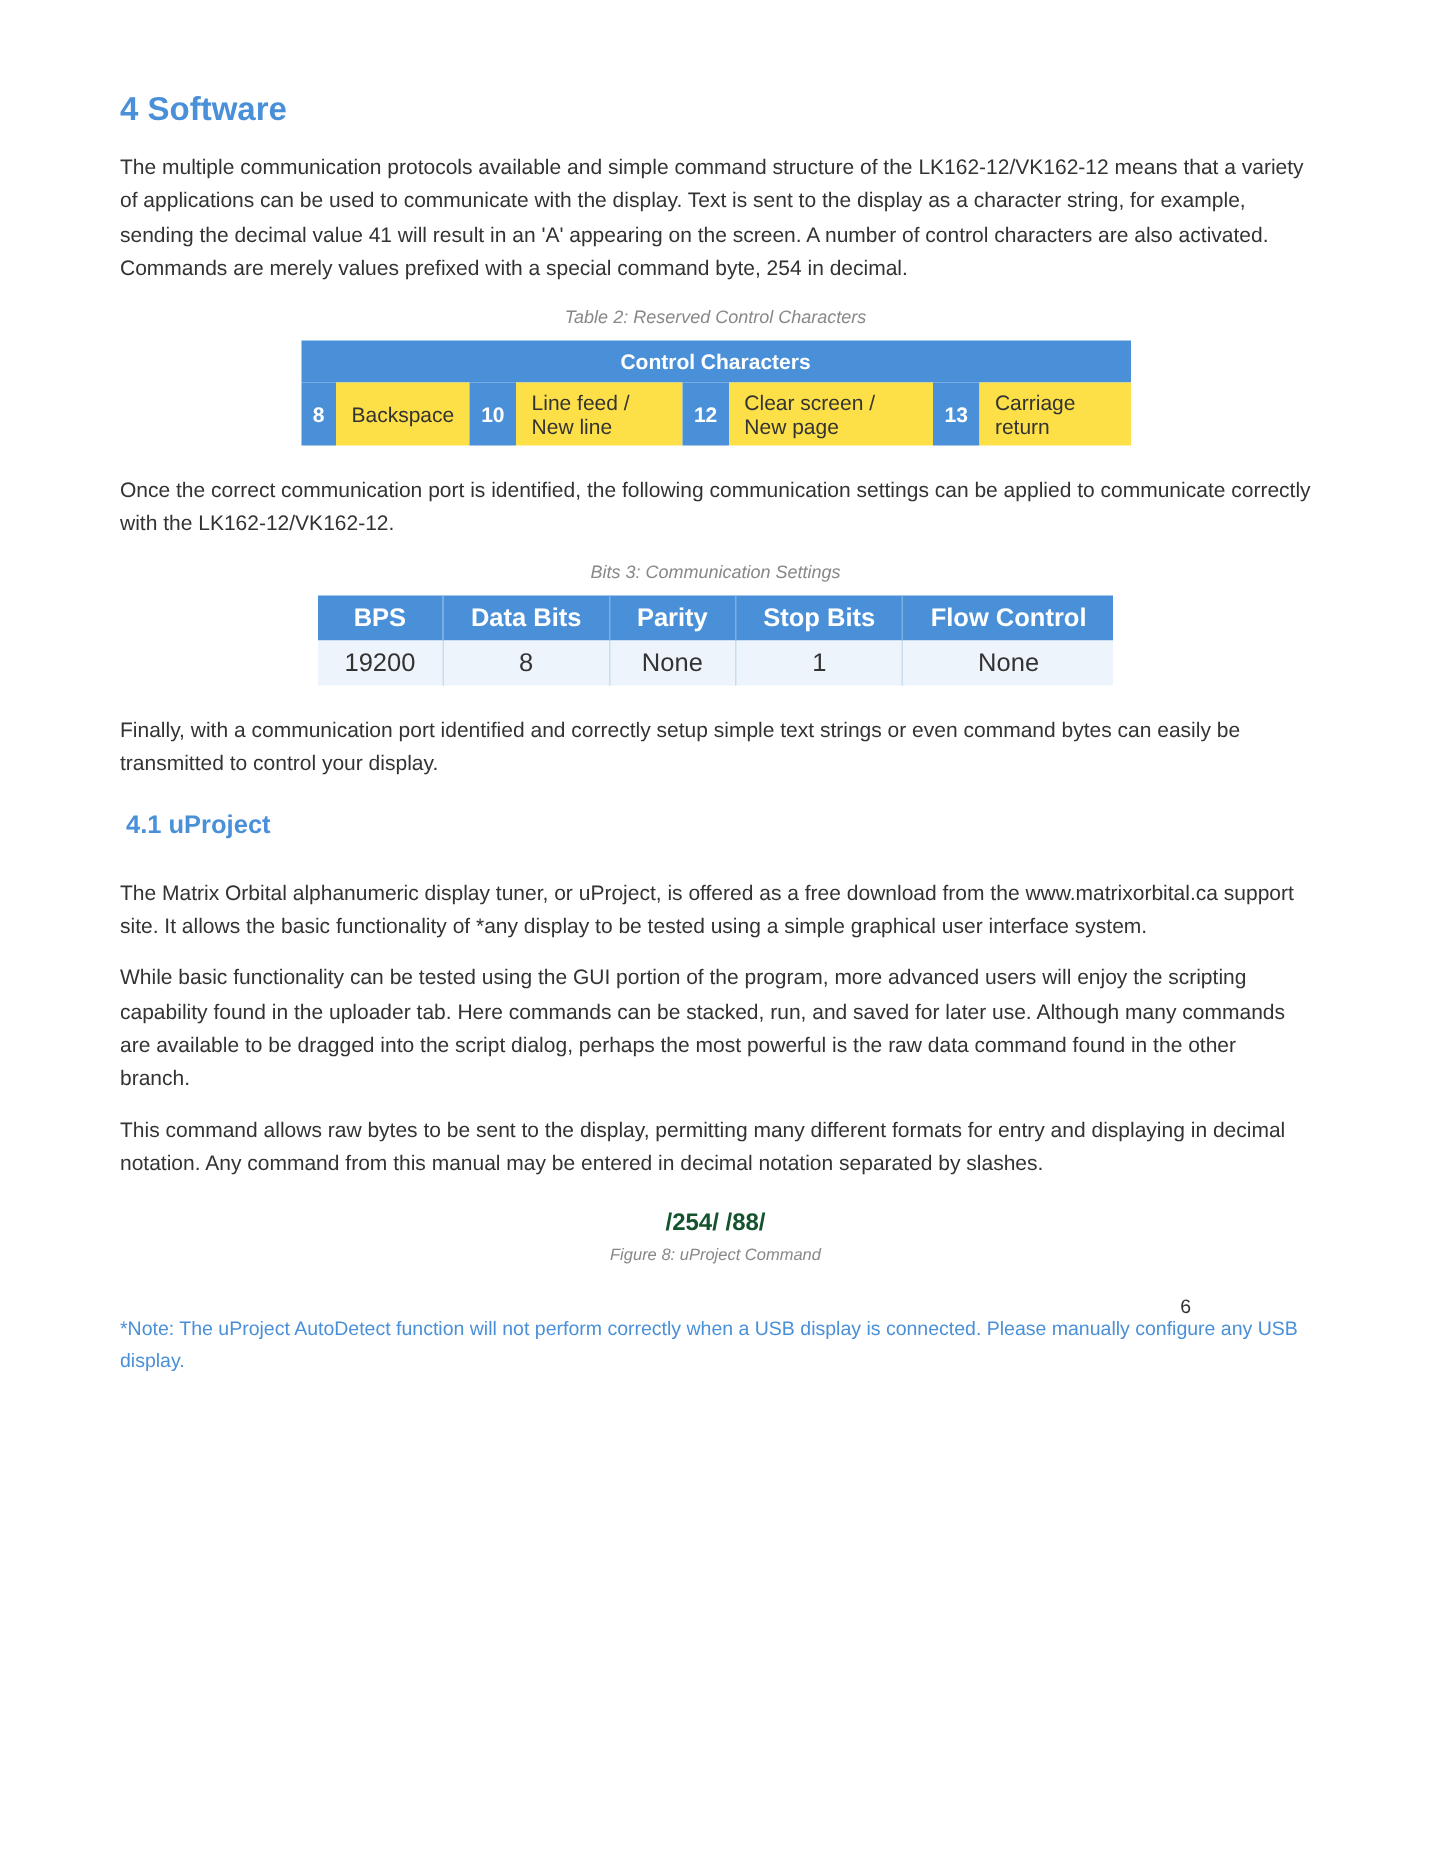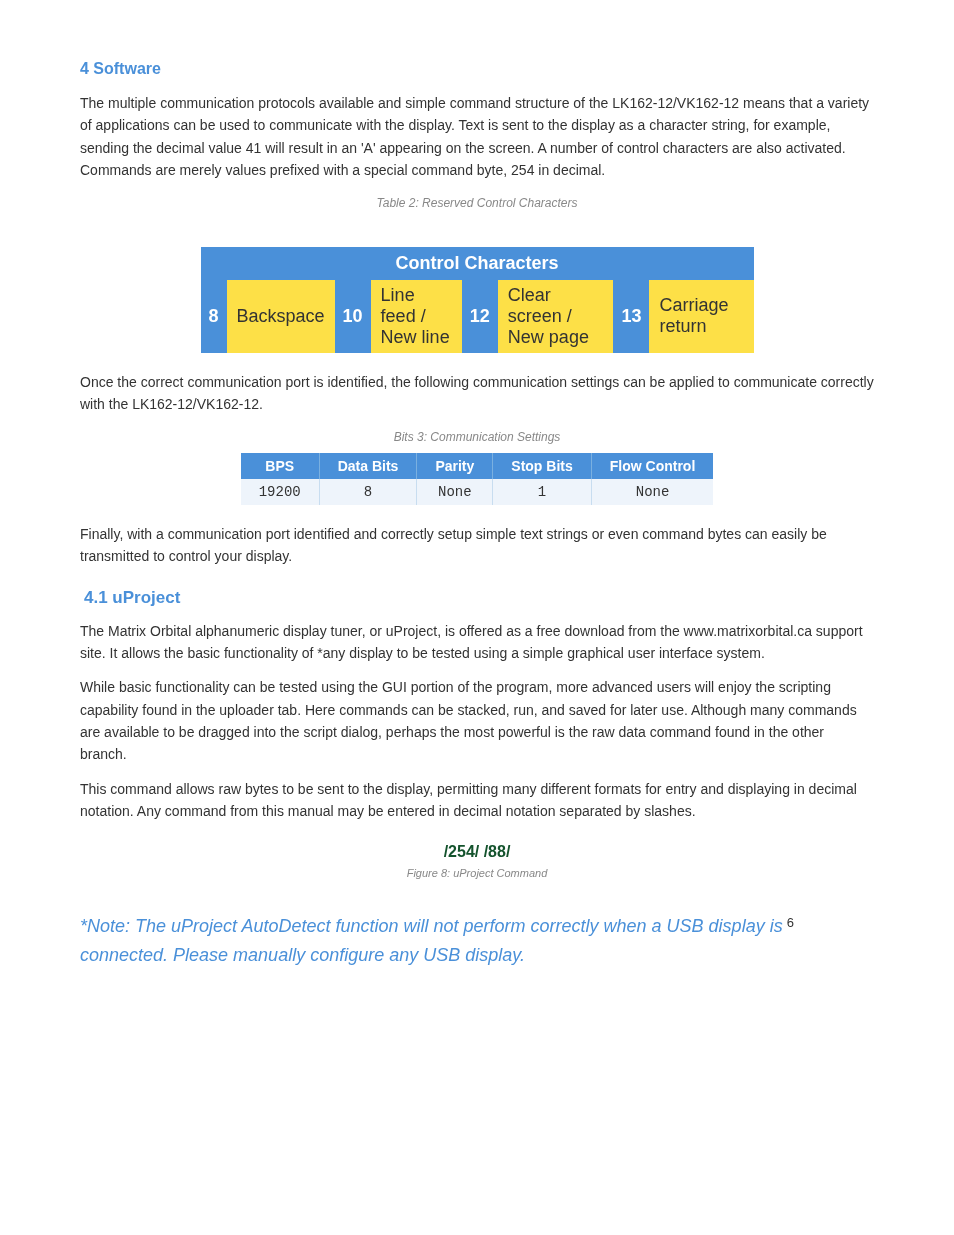--- a/index.html
+++ b/index.html
@@ -8,30 +8,30 @@
       font-size: 14px;
       color: #333;
       background: #fff;
       width: 954px;
       min-height: 1235px;
       padding: 60px 80px 60px 80px;
     }
 
     h1.section-title {
       color: #4a90d9;
-      font-size: 16px;
+      font-size: 22px;
       font-weight: bold;
       margin-bottom: 14px;
     }
 
     h2.subsection-title {
       color: #4a90d9;
       font-size: 17px;
       font-weight: bold;
-      margin-bottom: 12px;
+      margin-bottom: 24px;
       padding-left: 4px;
     }
 
     p {
       line-height: 1.6;
       margin-bottom: 12px;
       color: #333;
     }
 
     .table-caption {
@@ -45,22 +45,21 @@
     .table-wrapper {
       display: flex;
       justify-content: center;
       margin-bottom: 18px;
     }
 
     
     .control-chars-table {
       border-collapse: collapse;
       width: 553px;
-      font-size: 18px;
-      margin-top: 28px;
+      font-size: 14px;
     }
 
     .control-chars-table .header-row td {
       background: #4a90d9;
       color: #fff;
       text-align: center;
       font-weight: bold;
       padding: 6px 10px;
     }
 
@@ -74,21 +73,21 @@
       background: #4a90d9;
       color: #fff;
       font-weight: bold;
       text-align: center;
       padding: 5px 8px;
     }
 
     
     .comm-table {
       border-collapse: collapse;
-      font-size: 14px;
+      font-size: 17px;
       min-width: 380px;
       border-radius: 14px;
     }
 
     .comm-table .header-row td {
       background: #4a90d9;
       color: #fff;
       text-align: center;
       font-weight: bold;
       padding: 5px 18px;
@@ -97,21 +96,20 @@
 
     .comm-table .header-row td:last-child {
       border-right: none;
     }
 
     .comm-table .data-row td {
       background: #eef4fb;
       text-align: center;
       padding: 5px 18px;
       border-right: 1px solid #c8ddf0;
-      font-family: Liberation Mono, monospace;
     }
 
     .comm-table .data-row td:last-child {
       border-right: none;
     }
 
     .section-gap {
       margin-top: 20px;
     }
 
@@ -125,24 +123,23 @@
 
     .figure-caption {
       text-align: center;
       font-size: 11px;
       color: #888;
       font-style: italic;
       margin-bottom: 20px;
     }
 
     .note-text {
-      font-size: 18px;
+      font-size: 13px;
       color: #4a90d9;
       margin-top: 30px;
-      font-style: italic;
     }
 
     .page-number {
       position: absolute;
       bottom: 40px;
       right: 80px;
       font-size: 13px;
       color: #333;
     }
 

